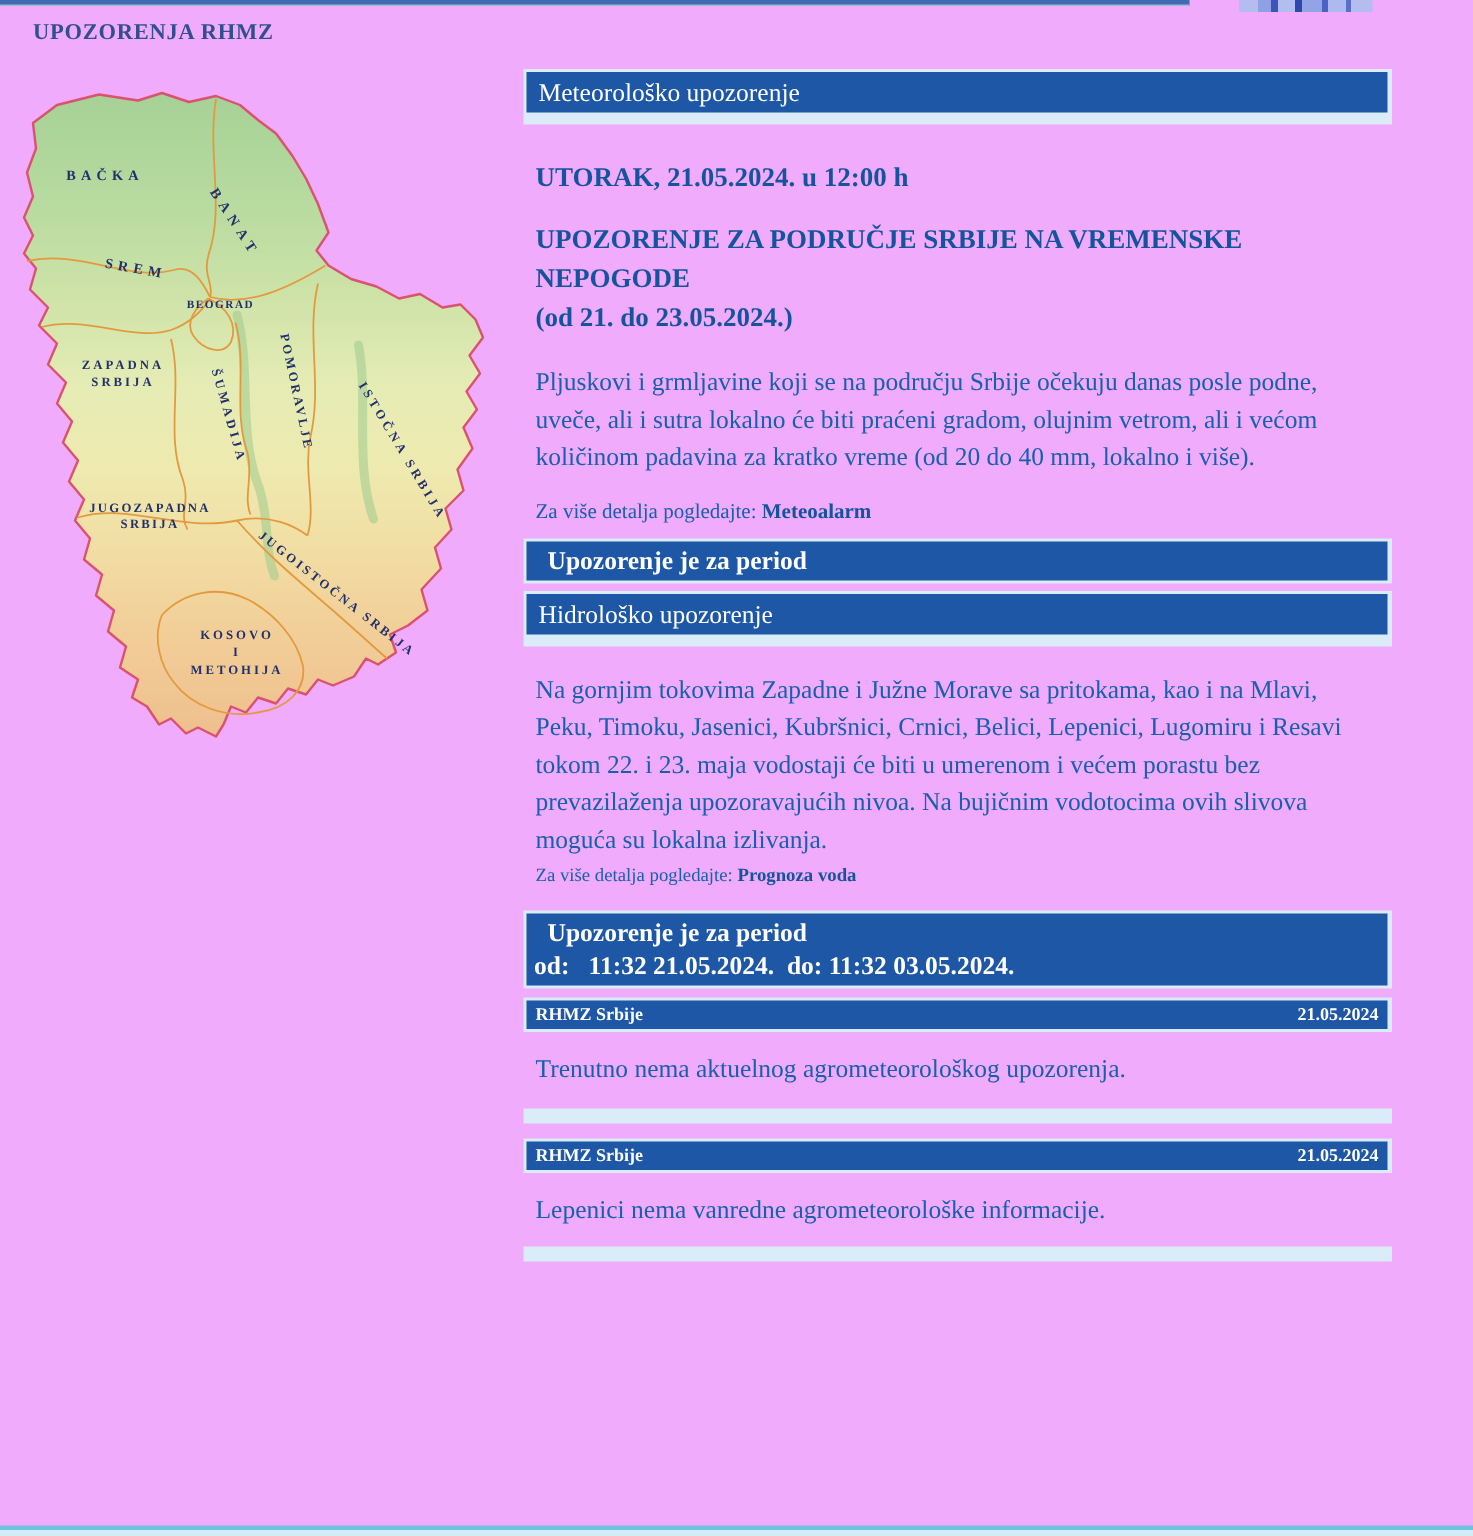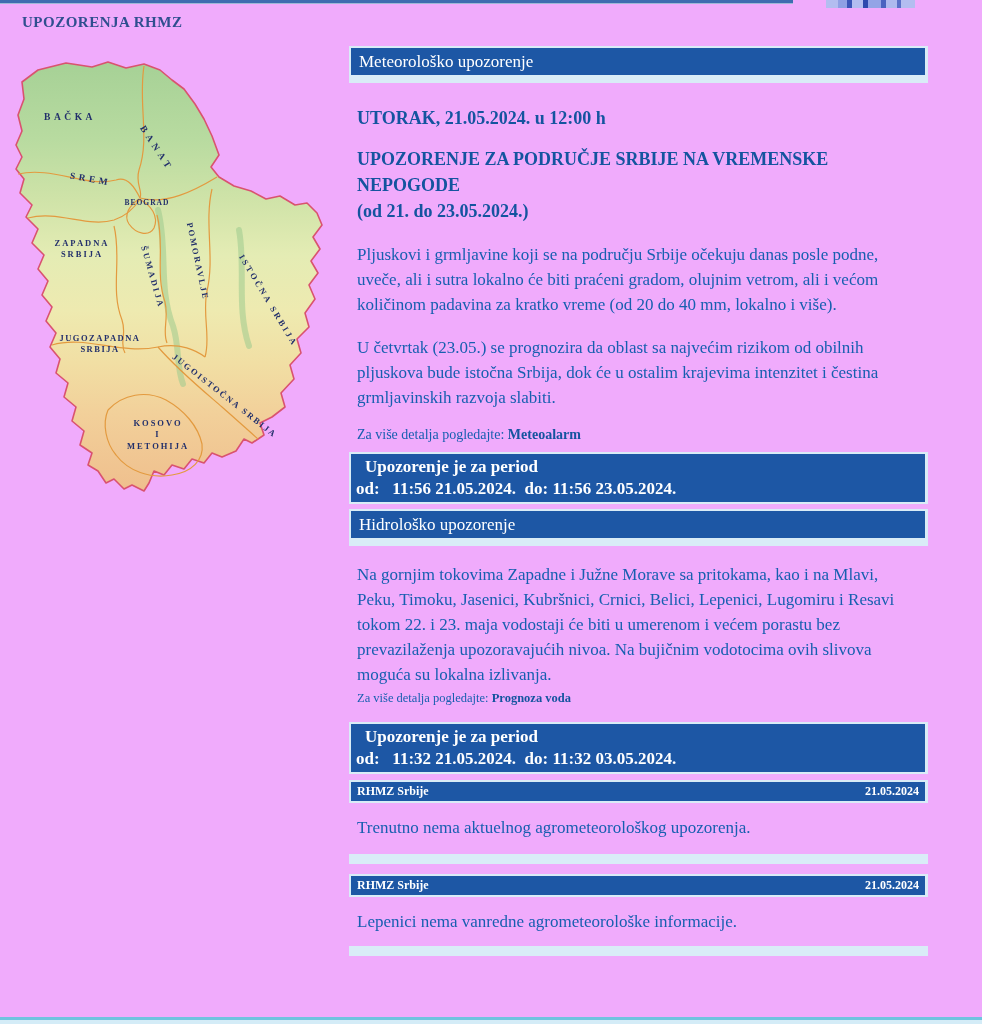--- a/index.html
+++ b/index.html
@@ -127,31 +127,29 @@
     </div>
 
     <div class="dt">UTORAK, 21.05.2024. u 12:00 h</div>
 
     <div class="warn-title">
       <div>UPOZORENJE ZA PODRUČJE SRBIJE NA VREMENSKE NEPOGODE</div>
       <div>(od 21. do 23.05.2024.)</div>
     </div>
 
     <p class="body-p">Pljuskovi i grmljavine koji se na području Srbije očekuju danas posle podne, uveče, ali i sutra lokalno će biti praćeni gradom, olujnim vetrom, ali i većom količinom padavina za kratko vreme (od 20 do 40 mm, lokalno i više).</p>
-    <p class="body-p">U četvrtak (23.05.) se prognozira da oblast sa najvećim rizikom od obilnih pljuskova bude istočna Srbija, dok će u ostalim krajevima intenzitet i čestina grmljavinskih razvoja slabiti.</p>
 
     <p class="more">
       <span>Za više detalja pogledajte:</span>
       <a href="#">Meteoalarm</a>
     </p>
 
     <div class="band tight mt9">
       <div class="bar-period">
         <div class="l1">Upozorenje je za period</div>
-        <div class="l2">od:   11:56 21.05.2024.  do: 11:56 23.05.2024.</div>
       </div>
     </div>
 
     <div class="band mt5">
       <div class="bar">Hidrološko upozorenje</div>
     </div>
 
     <p class="body-p mt16">Na gornjim tokovima Zapadne i Južne Morave sa pritokama, kao i na Mlavi, Peku, Timoku, Jasenici, Kubršnici, Crnici, Belici, Lepenici, Lugomiru i Resavi tokom 22. i 23. maja vodostaji će biti u umerenom i većem porastu bez prevazilaženja upozoravajućih nivoa. Na bujičnim vodotocima ovih slivova moguća su lokalna izlivanja.</p>
 
     <p class="more-small">

